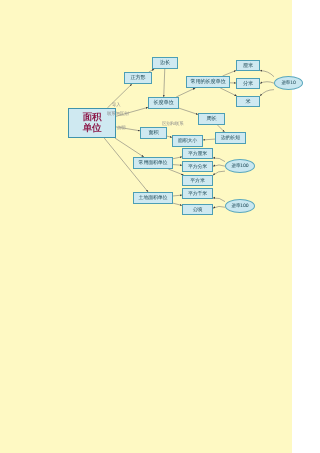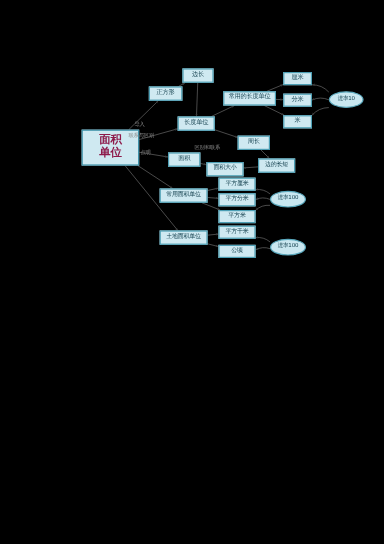--- a/index.html
+++ b/index.html
@@ -8,23 +8,23 @@
     background: #ffffff;
   }
   body {
     width: 320px;
     height: 453px;
     font-family: "DejaVu Sans", "Liberation Sans", sans-serif;
     overflow: hidden;
   }
   #canvas {
     position: relative;
-    width: 320px;
+    width: 292px;
     height: 453px;
-    background: #000000;
+    background: #fef9c3;
   }
   #diagram-svg {
     position: absolute;
     left: 0;
     top: 0;
     width: 320px;
     height: 453px;
   }
   .node {
     position: absolute;

